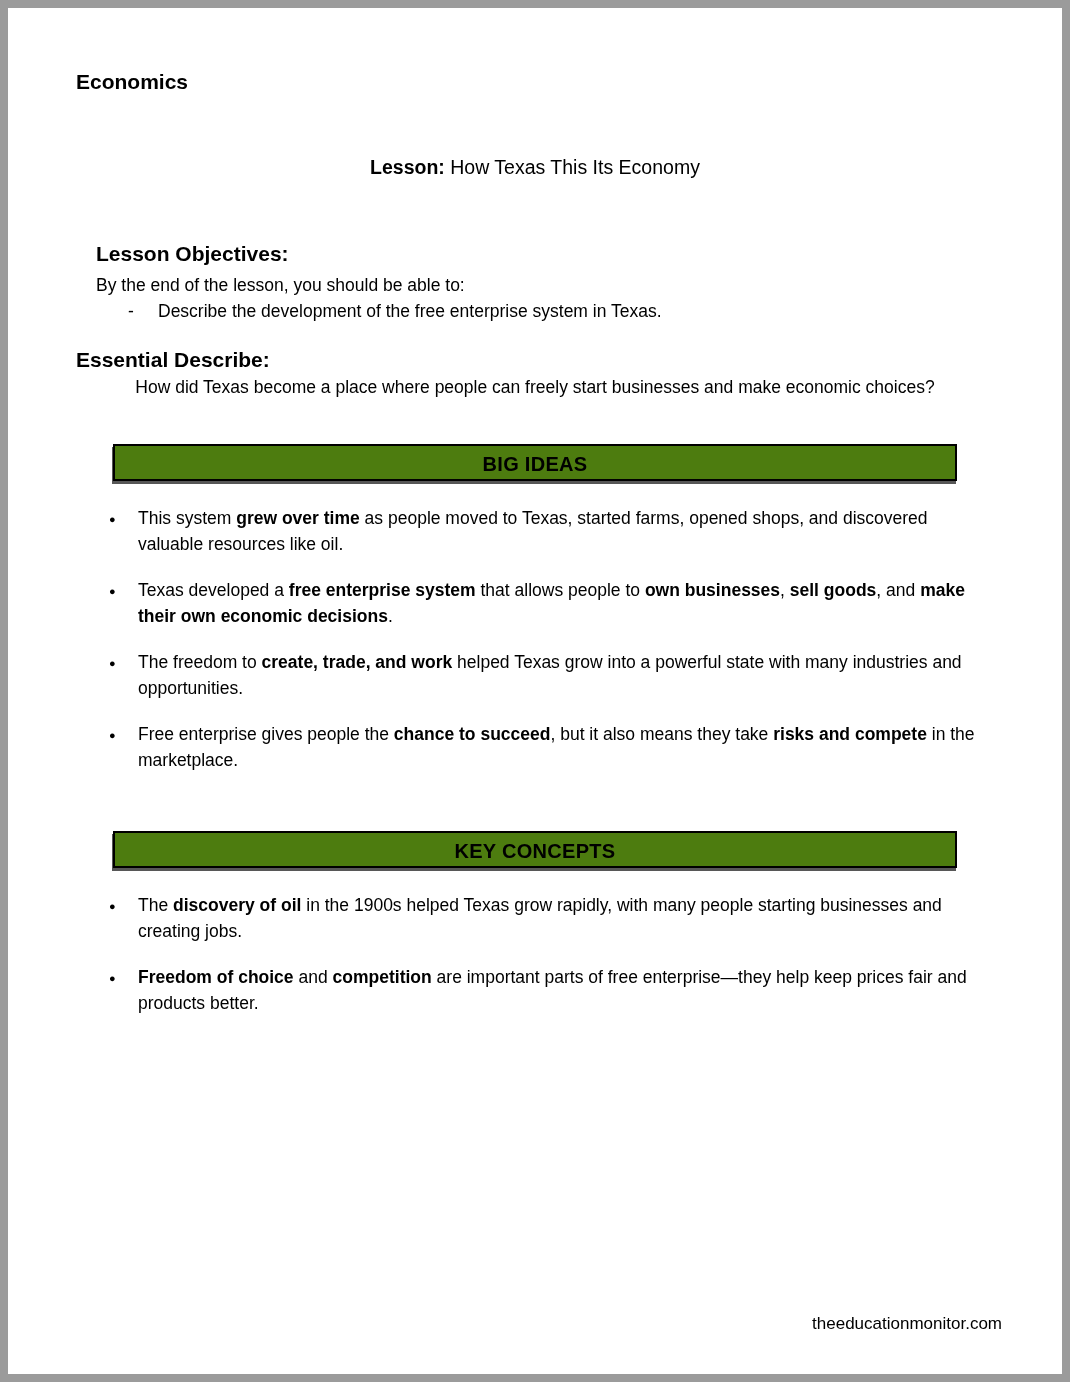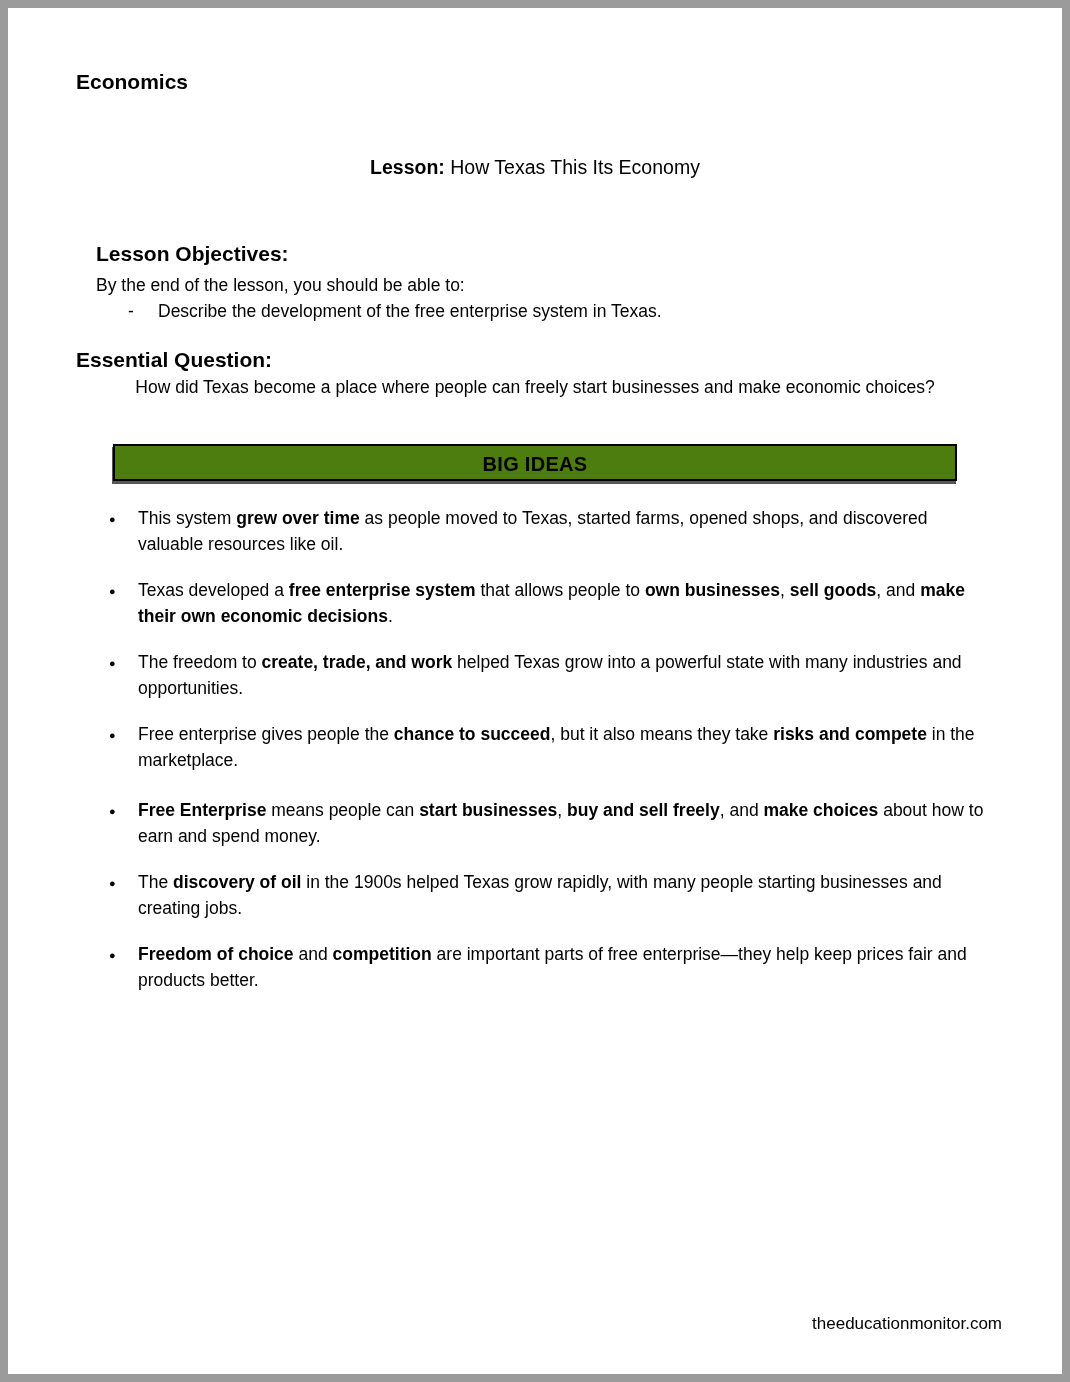--- a/index.html
+++ b/index.html
@@ -109,39 +109,41 @@
       <div class="objectives-intro">By the end of the lesson, you should be able to:</div>
       <ul class="dash-list">
         <li class="dash-item">
           <span class="dash">-</span>
           <span>Describe the development of the free enterprise system in Texas.</span>
         </li>
       </ul>
     </div>
 
     <div class="essential">
-      <div class="section-heading">Essential Question:</div>
+      <div class="section-heading">Essential Describe:</div>
       <div class="eq-text">How did Texas become a place where people can freely start businesses and make economic choices?</div>
     </div>
 
     <div class="section first">
       <div class="banner">
         <span>BIG IDEAS</span>
       </div>
       <ul class="bullets">
           <li><span>This system </span><strong>grew over time</strong><span> as people moved to Texas, started farms, opened shops, and discovered valuable resources like oil.</span></li>
           <li><span>Texas developed a </span><strong>free enterprise system</strong><span> that allows people to </span><strong>own businesses</strong><span>, </span><strong>sell goods</strong><span>, and </span><strong>make their own economic decisions</strong><span>.</span></li>
           <li><span>The freedom to </span><strong>create, trade, and work</strong><span> helped Texas grow into a powerful state with many industries and opportunities.</span></li>
           <li><span>Free enterprise gives people the </span><strong>chance to succeed</strong><span>, but it also means they take </span><strong>risks and compete</strong><span> in the marketplace.</span></li>
         </ul>
     </div>
 
     <div class="section second">
+      <div class="banner">
+        <span>KEY CONCEPTS</span>
+      </div>
       <ul class="bullets">
-          <li><strong>Free Enterprise</strong><span> means people can </span><strong>start businesses</strong><span>, </span><strong>buy and sell freely</strong><span>, and </span><strong>make choices</strong><span> about how to earn and spend money.</span></li>
           <li><span>The </span><strong>discovery of oil</strong><span> in the 1900s helped Texas grow rapidly, with many people starting businesses and creating jobs.</span></li>
           <li><strong>Freedom of choice</strong><span> and </span><strong>competition</strong><span> are important parts of free enterprise—they help keep prices fair and products better.</span></li>
         </ul>
     </div>
 
   </div>
 
   <div class="footer">theeducationmonitor.com</div>
 </div>
 

